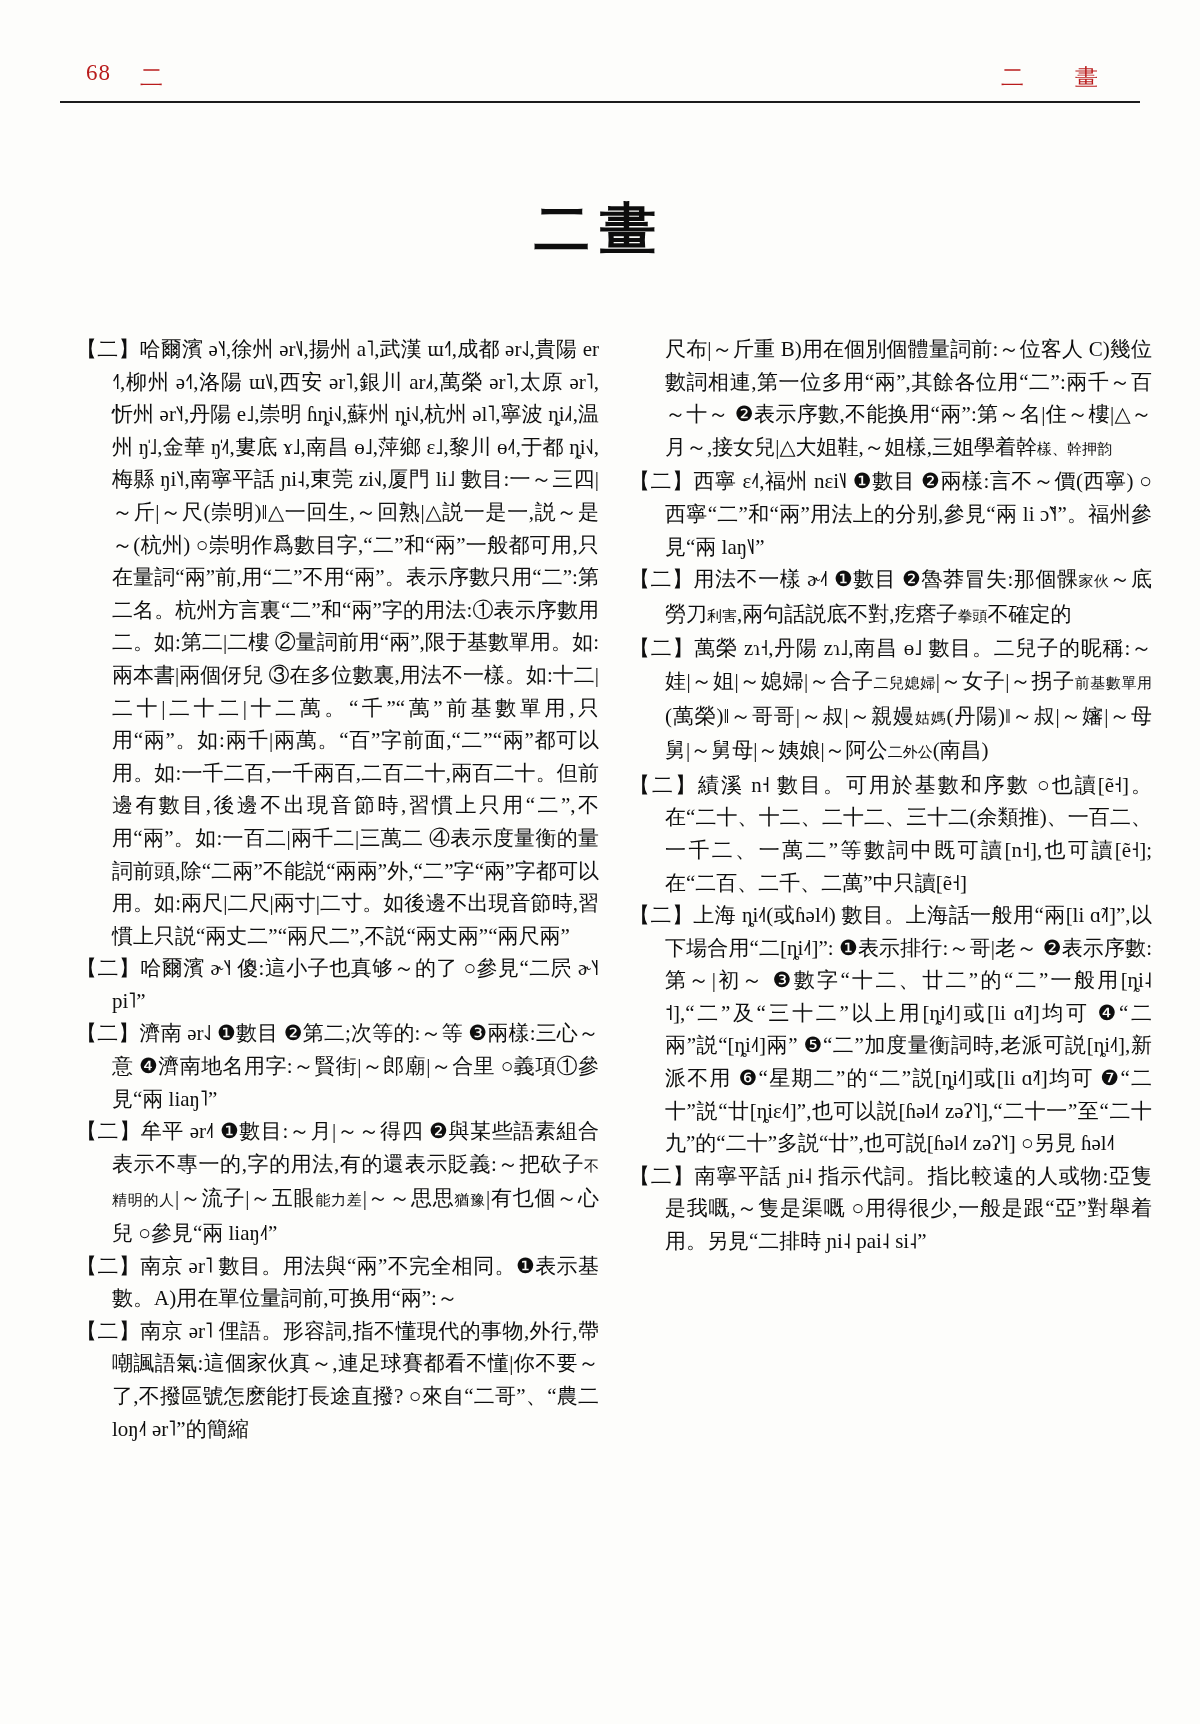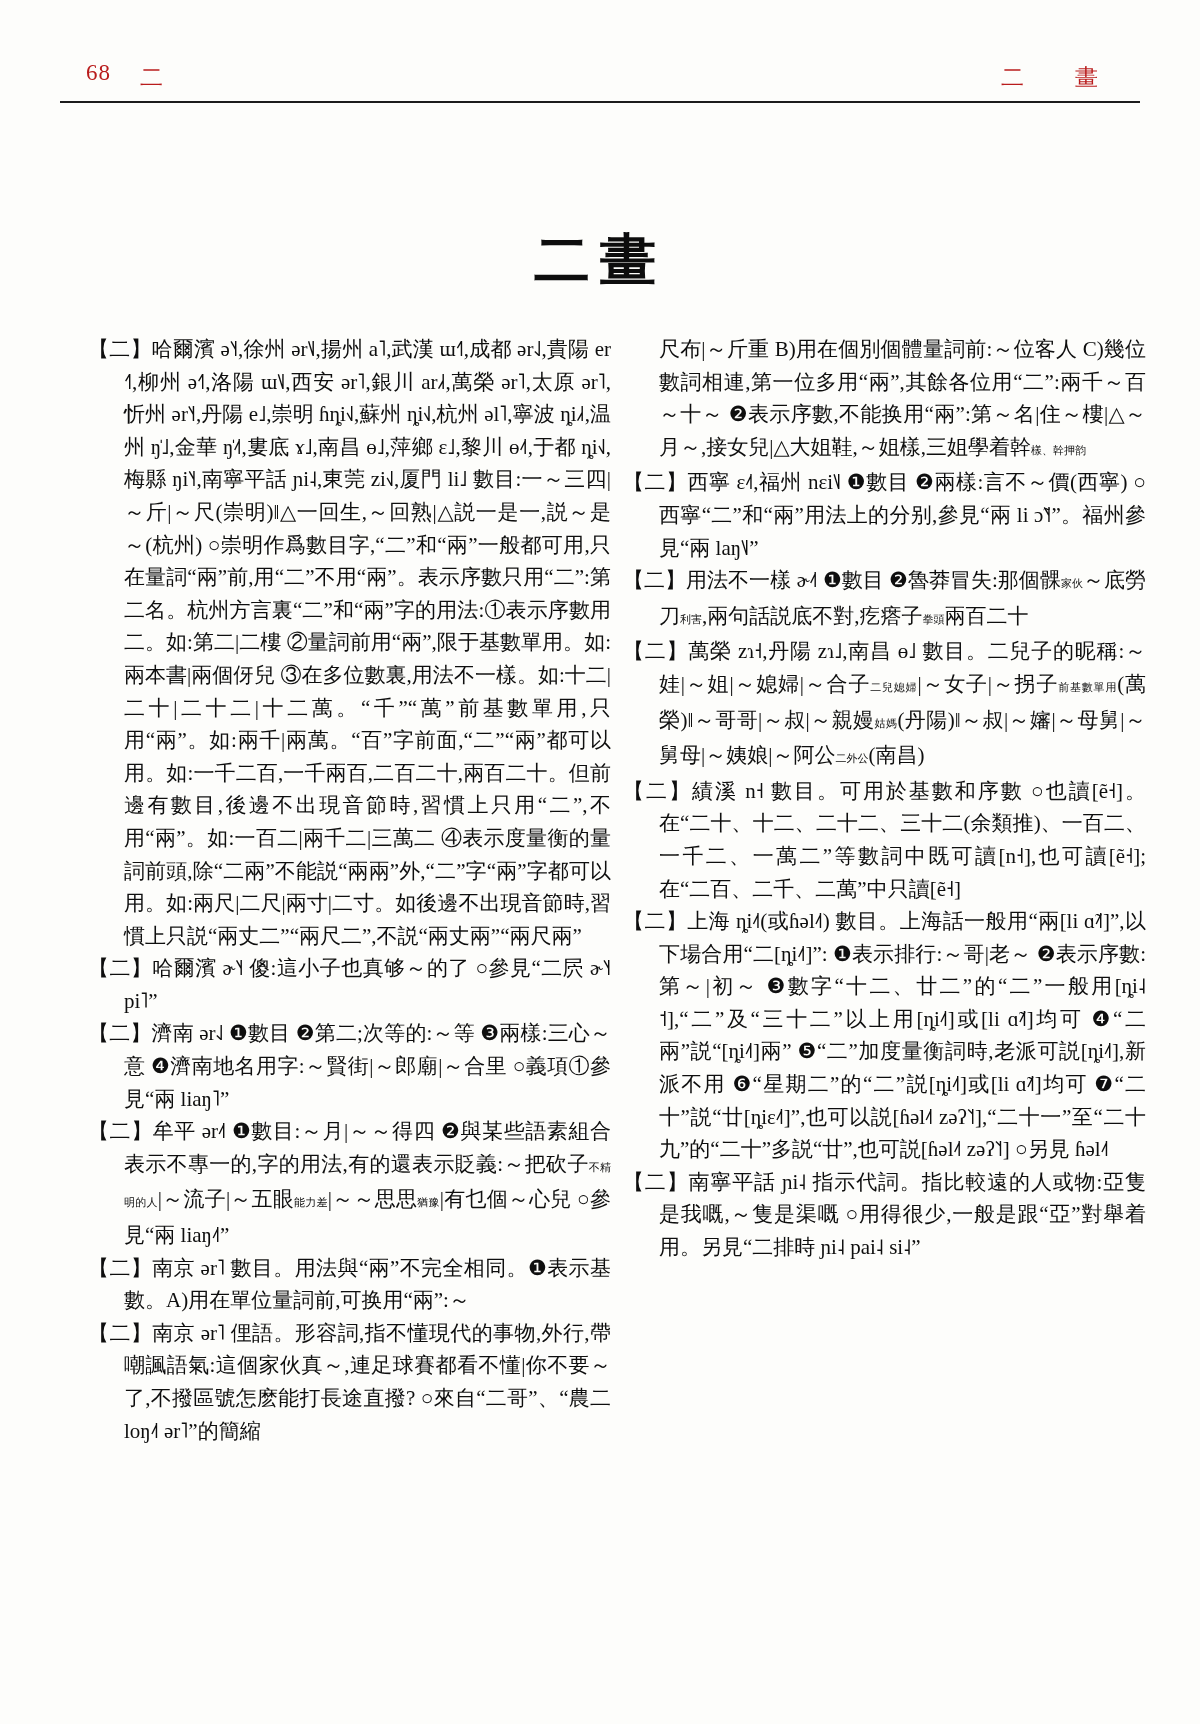--- a/index.html
+++ b/index.html
@@ -16,37 +16,37 @@
   .header .pageno{position:absolute;left:24px;top:0;letter-spacing:1px;}
   .header .lefthan{position:absolute;left:78px;top:2px;}
   .header .righthan{position:absolute;right:26px;top:2px;letter-spacing:14px;}
   .rule{
     position:absolute;top:101px;left:60px;width:1080px;height:2px;
     background:#1c1c1c;
   }
   .title{
     position:absolute;top:192px;left:0;width:100%;
     text-align:center;font-size:56px;font-weight:bold;
-    letter-spacing:10px;color:#0d0d0d;margin-top:31px;
+    letter-spacing:10px;color:#0d0d0d;
   }
   .content{
-    position:absolute;top:333px;left:70px;width:1076px;
-    display:flex;gap:12px;justify-content:flex-end;
+    position:absolute;top:333px;left:76px;width:1076px;
+    display:flex;gap:30px;
   }
   .col{width:523px;}
   .entry{
     margin:0;
     font-size:21px;line-height:32.6px;
     text-align:justify;
     padding-left:36px;text-indent:-36px;
     color:#0e0e0e;
     word-break:break-all;
   }
   .entry.cont{text-indent:0;}
-  .sm{font-size:11px;}
+  .sm{font-size:15px;}
 </style>
 </head>
 <body>
 
 <div class="header">
   <span class="pageno">68</span>
   <span class="lefthan">二</span>
   <span class="righthan">二　畫</span>
 </div>
 
@@ -59,19 +59,19 @@
       <p class="entry"><span>【二】哈爾濱 ə˥˧,徐州 ər˥˩,揚州 a˥,武漢 ɯ˧˥,成都 ər˨˩,貴陽 er˧˥,柳州 ə˧˥,洛陽 ɯ˥˩,西安 ər˥,銀川 ar˩˧,萬榮 ər˥,太原 ər˥,忻州 ər˥˧,丹陽 e˩,崇明 ɦȵi˧˩,蘇州 ȵi˧˩,杭州 əl˥,寧波 ȵi˩˧,温州 ŋ̍˩,金華 ŋ̍˨˦,婁底 ɤ˩,南昌 ɵ˩,萍鄉 ɛ˩,黎川 ɵ˨˦,于都 ȵi˧˩,梅縣 ŋi˥˧,南寧平話 ɲi˨,東莞 zi˧˩,厦門 li˩ 數目:一～三四|～斤|～尺(崇明)‖△一回生,～回熟|△説一是一,説～是～(杭州) ○崇明作爲數目字,“二”和“兩”一般都可用,只在量詞“兩”前,用“二”不用“兩”。表示序數只用“二”:第二名。杭州方言裏“二”和“兩”字的用法:①表示序數用二。如:第二|二樓 ②量詞前用“兩”,限于基數單用。如:兩本書|兩個伢兒 ③在多位數裏,用法不一樣。如:十二|二十|二十二|十二萬。“千”“萬”前基數單用,只用“兩”。如:兩千|兩萬。“百”字前面,“二”“兩”都可以用。如:一千二百,一千兩百,二百二十,兩百二十。但前邊有數目,後邊不出現音節時,習慣上只用“二”,不用“兩”。如:一百二|兩千二|三萬二 ④表示度量衡的量詞前頭,除“二兩”不能説“兩兩”外,“二”字“兩”字都可以用。如:兩尺|二尺|兩寸|二寸。如後邊不出現音節時,習慣上只説“兩丈二”“兩尺二”,不説“兩丈兩”“兩尺兩”</span></p>
       <p class="entry"><span>【二】哈爾濱 ɚ˥˧ 傻:這小子也真够～的了 ○參見“二屄 ɚ˥˧ pi˥”</span></p>
       <p class="entry"><span>【二】濟南 ər˨˩ ❶數目 ❷第二;次等的:～等 ❸兩樣:三心～意 ❹濟南地名用字:～賢街|～郎廟|～合里 ○義項①參見“兩 liaŋ˥”</span></p>
       <p class="entry"><span>【二】牟平 ər˨˦ ❶數目:～月|～～得四 ❷與某些語素組合表示不專一的,字的用法,有的還表示貶義:～把砍子</span><span class="sm">不精明的人</span><span>|～流子|～五眼</span><span class="sm">能力差</span><span>|～～思思</span><span class="sm">猶豫</span><span>|有乜個～心兒 ○參見“兩 liaŋ˨˦”</span></p>
       <p class="entry"><span>【二】南京 ər˥ 數目。用法與“兩”不完全相同。❶表示基數。A)用在單位量詞前,可换用“兩”:～</span></p>
       <p class="entry"><span>【二】南京 ər˥ 俚語。形容詞,指不懂現代的事物,外行,帶嘲諷語氣:這個家伙真～,連足球賽都看不懂|你不要～了,不撥區號怎麽能打長途直撥? ○來自“二哥”、“農二 loŋ˨˦ ər˥”的簡縮</span></p>
     </div>
   <div class="col">
       <p class="entry cont"><span>尺布|～斤重 B)用在個別個體量詞前:～位客人 C)幾位數詞相連,第一位多用“兩”,其餘各位用“二”:兩千～百～十～ ❷表示序數,不能换用“兩”:第～名|住～樓|△～月～,接女兒|△大姐鞋,～姐樣,三姐學着幹</span><span class="sm">樣、幹押韵</span></p>
       <p class="entry"><span>【二】西寧 ɛ˨˦,福州 nɛi˥˩ ❶數目 ❷兩樣:言不～價(西寧) ○西寧“二”和“兩”用法上的分别,參見“兩 li ɔ̃˥˧”。福州參見“兩 laŋ˥˩”</span></p>
-      <p class="entry"><span>【二】用法不一樣 ɚ˨˦ ❶數目 ❷魯莽冒失:那個髁</span><span class="sm">家伙</span><span>～底勞刀</span><span class="sm">利害</span><span>,兩句話説底不對,疙瘩子</span><span class="sm">拳頭</span><span>兩百二十</span></p>
+      <p class="entry"><span>【二】用法不一樣 ɚ˨˦ ❶數目 ❷魯莽冒失:那個髁</span><span class="sm">家伙</span><span>～底勞刀</span><span class="sm">利害</span><span>,兩句話説底不對,疙瘩子</span><span class="sm">拳頭</span><span>不確定的</span></p>
       <p class="entry"><span>【二】萬榮 zɿ˧,丹陽 zɿ˩,南昌 ɵ˩ 數目。二兒子的昵稱:～娃|～姐|～媳婦|～合子</span><span class="sm">二兒媳婦</span><span>|～女子|～拐子</span><span class="sm">前基數單用</span><span>(萬榮)‖～哥哥|～叔|～親嫚</span><span class="sm">姑媽</span><span>(丹陽)‖～叔|～嬸|～母舅|～舅母|～姨娘|～阿公</span><span class="sm">二外公</span><span>(南昌)</span></p>
       <p class="entry"><span>【二】績溪 n˧ 數目。可用於基數和序數 ○也讀[ẽ˧]。在“二十、十二、二十二、三十二(余類推)、一百二、一千二、一萬二”等數詞中既可讀[n˧],也可讀[ẽ˧];在“二百、二千、二萬”中只讀[ẽ˧]</span></p>
       <p class="entry"><span>【二】上海 ȵi˨˦(或ɦəl˨˦) 數目。上海話一般用“兩[li ɑ̃˨˦]”,以下場合用“二[ȵi˨˦]”: ❶表示排行:～哥|老～ ❷表示序數:第～|初～ ❸數字“十二、廿二”的“二”一般用[ȵi˨˦],“二”及“三十二”以上用[ȵi˨˦]或[li ɑ̃˨˦]均可 ❹“二兩”説“[ȵi˨˦]兩” ❺“二”加度量衡詞時,老派可説[ȵi˨˦],新派不用 ❻“星期二”的“二”説[ȵi˨˦]或[li ɑ̃˨˦]均可 ❼“二十”説“廿[ȵiɛ˨˦]”,也可以説[ɦəl˨˦ zəʔ˥˦],“二十一”至“二十九”的“二十”多説“廿”,也可説[ɦəl˨˦ zəʔ˥˦] ○另見 ɦəl˨˦</span></p>
       <p class="entry"><span>【二】南寧平話 ɲi˨ 指示代詞。指比較遠的人或物:亞隻是我嘅,～隻是渠嘅 ○用得很少,一般是跟“亞”對舉着用。另見“二排時 ɲi˨ pai˨ si˨”</span></p>
     </div>
 </div>
 
 </body></html>

